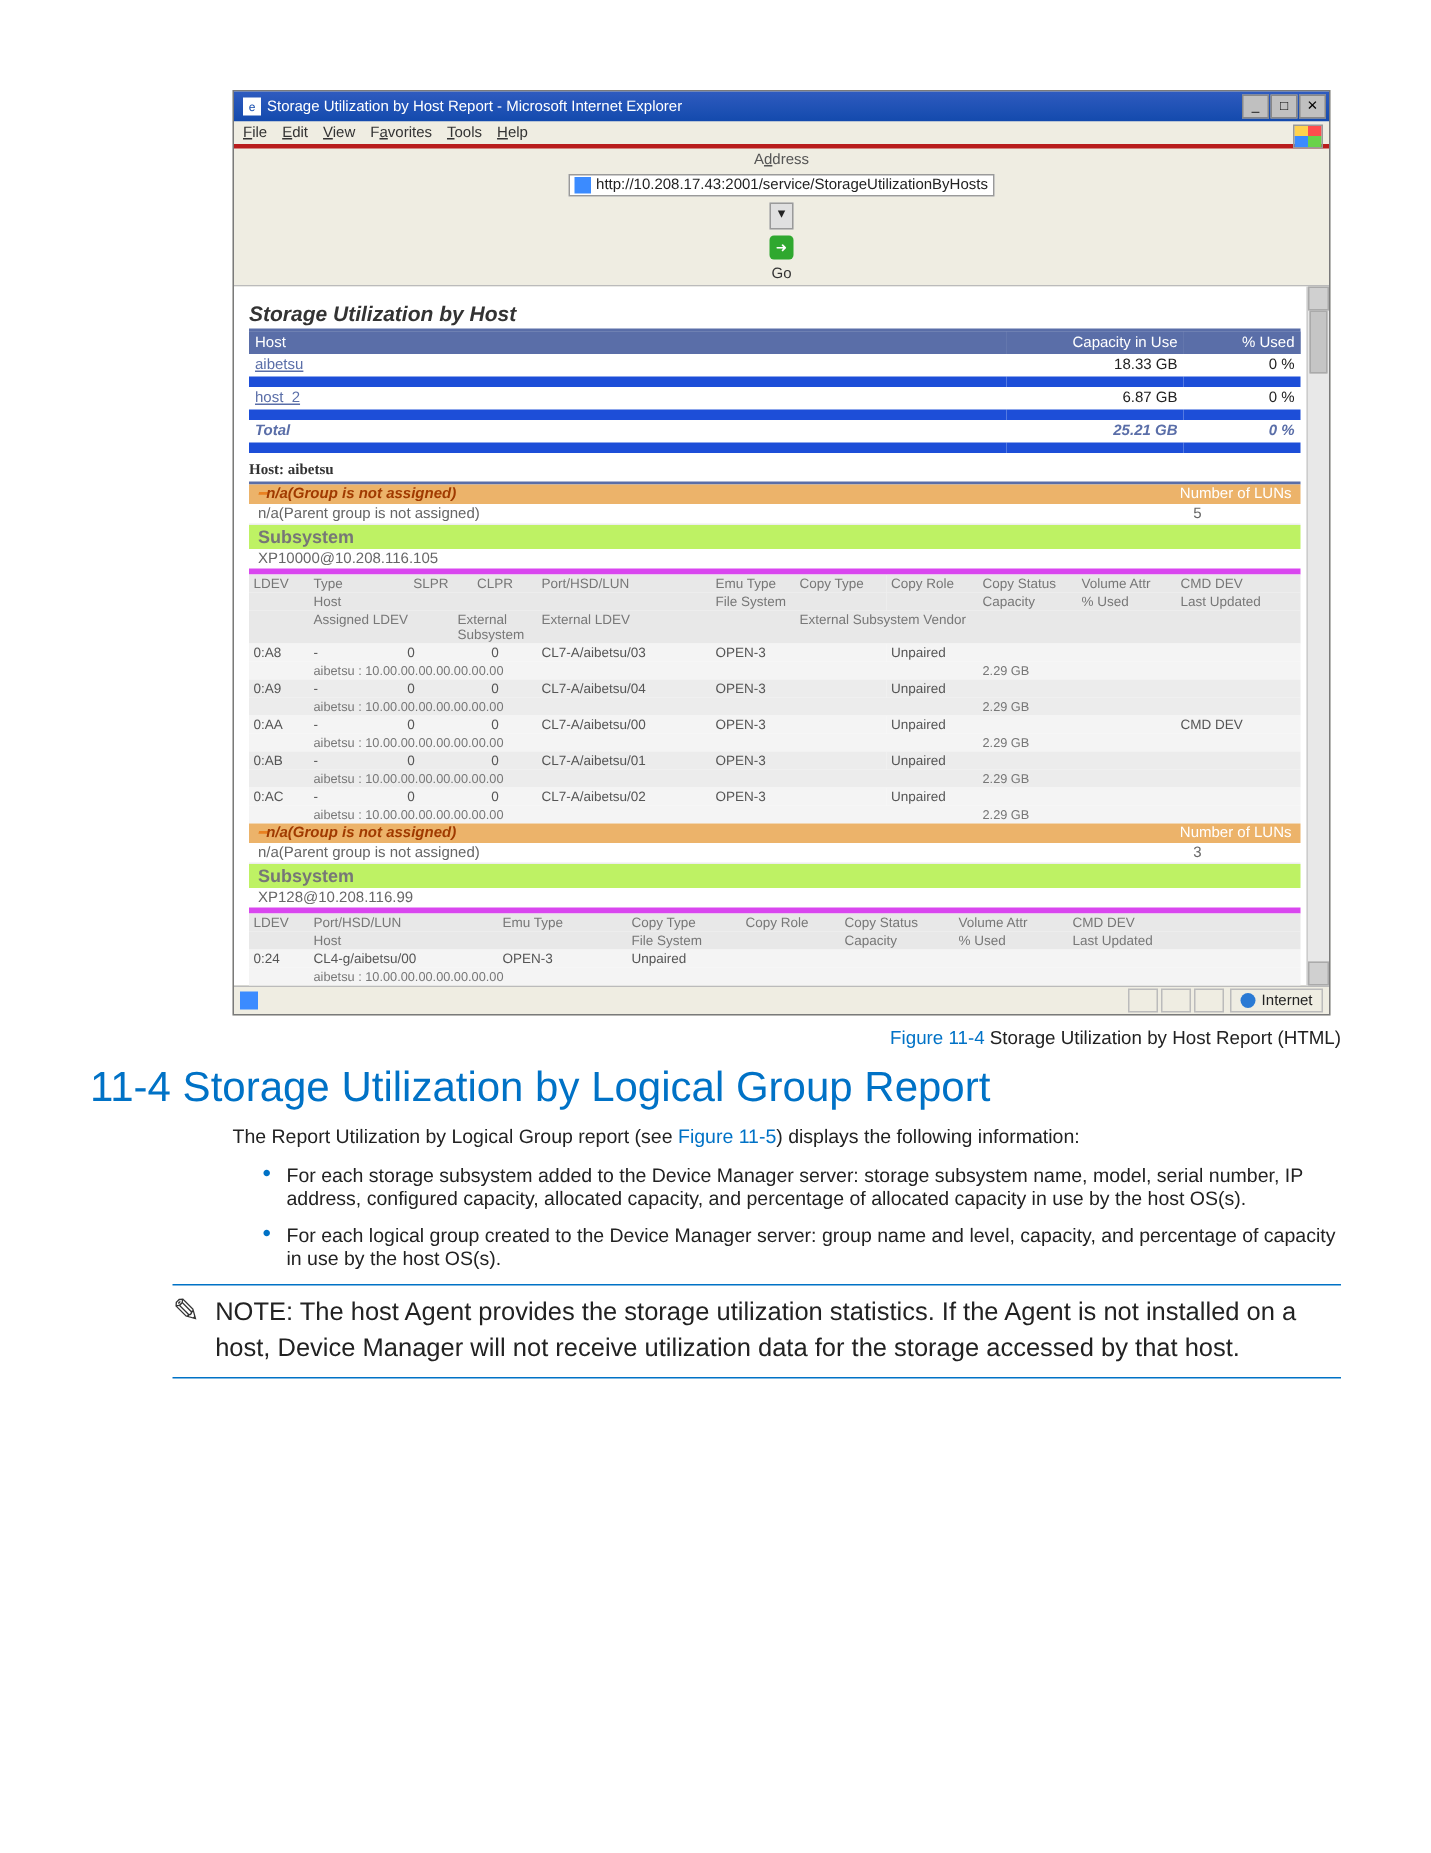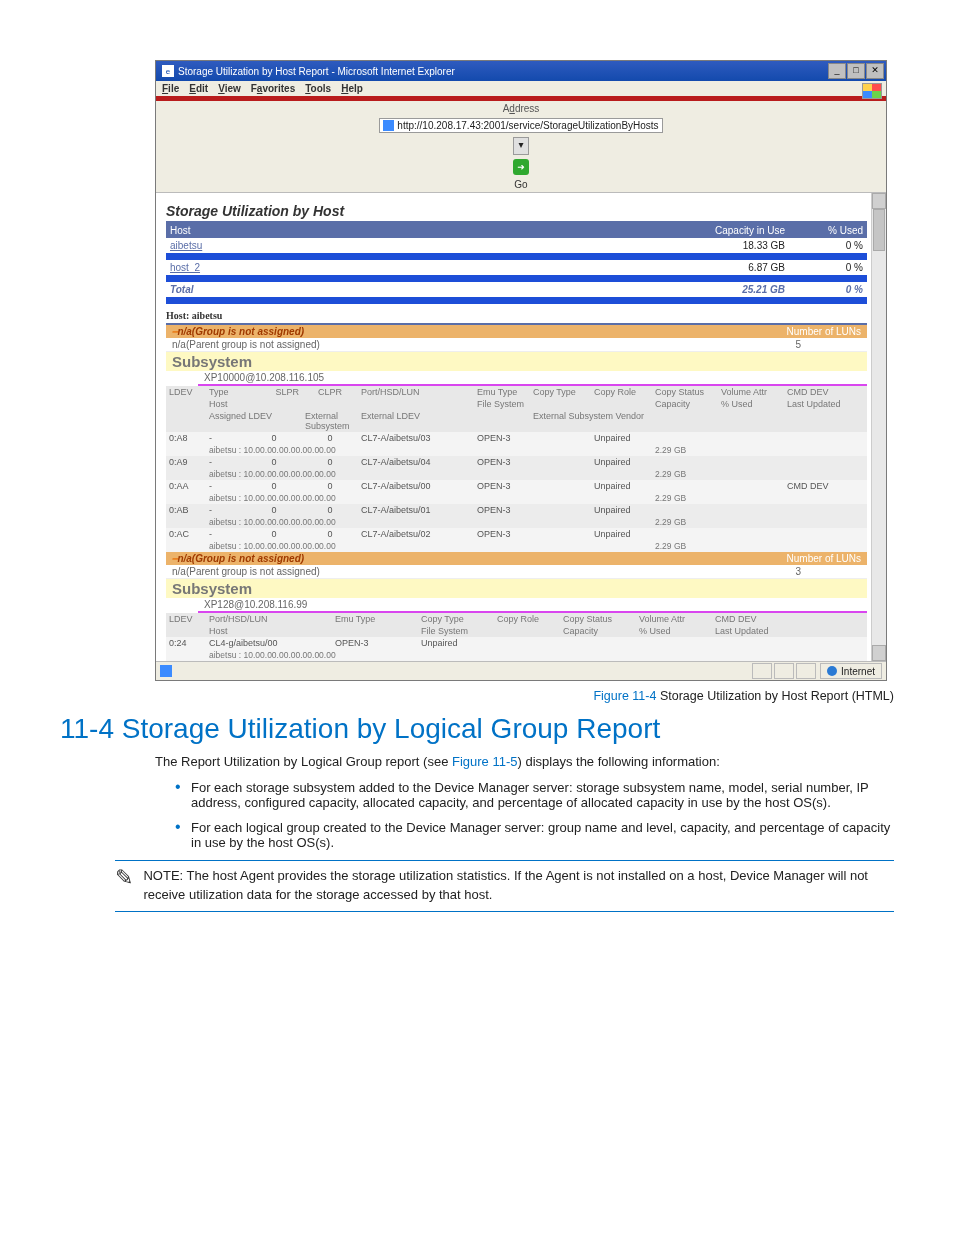--- a/index.html
+++ b/index.html
@@ -35,22 +35,21 @@
   }
   .winbtns { display:flex; gap:1px; }
   .winbtn {
     width: 16px; height: 14px; background: #c0c0c0; border:1px solid #888; font-size:9px; line-height:12px; text-align:center; color:#000;
   }
   .menubar {
     background: #efede2;
     padding: 2px 6px;
     display:flex; gap:10px;
     position:relative;
-    border-bottom: 5px solid #b91c1c;
-    font-weight: bold;
+    border-bottom: 3px solid #b91c1c;
   }
   .menubar span { color:#333; }
   .menubar span u { text-decoration: underline; }
   .winflag {
     position:absolute; right:4px; top:2px; width:18px; height:14px;
     background: conic-gradient(#ff4d4d 0 90deg,#6ad24a 0 180deg,#3b8bff 0 270deg,#ffd24d 0 360deg);
     border:1px solid #999;
   }
   .addrbar {
     display:flex; align-items:center; gap:4px;
@@ -82,22 +81,22 @@
   .sumtbl th { background:#5a6ea8; color:#fff; font-weight:normal; text-align:left; padding:2px 4px;}
   .sumtbl th.r { text-align:right;}
   .sumtbl td { padding:2px 4px; border-bottom:7px solid #1d4ed8;}
   .sumtbl td.r { text-align:right;}
   .sumtbl a { color:#5a6ea8; text-decoration:underline;}
   .sumtbl .total td { font-weight:bold; font-style:italic; color:#5a6ea8;}
   .host-head { font-weight:bold; padding:6px 0 2px 0; font-family: "Trebuchet MS"; color:#333;}
   .grprow { background:#ecb36a; color:#a03a00; font-style:italic; font-weight:bold; display:flex; justify-content:space-between; padding:1px 6px; font-size:10px;}
   .grprow .numlbl { color:#fff; font-weight:normal; font-style:normal;}
   .parentrow { color:#666; font-size:10px; padding:1px 6px; border-bottom:1px solid #eee; display:flex; justify-content:space-between;}
-  .subsyshead { background:#fef9c3; font-size:15px; padding:1px 6px; color:#777; font-weight:bold;}
-  .subsysval { font-size:10px; padding:1px 6px; color:#666; border-bottom:2px solid #d946ef;margin-left:32px;}
+  .subsyshead { background:#bef264; font-size:12px; padding:1px 6px; color:#777; font-weight:bold;}
+  .subsysval { font-size:10px; padding:1px 6px; color:#666; border-bottom:4px solid #d946ef;}
   .ldevhead { background:#e8e8e8; font-size:9px; color:#777;}
   .ldevtbl { width:100%; border-collapse:collapse; font-size:9px; color:#555;}
   .ldevtbl td { padding:1px 3px; vertical-align:top;}
   .ldevtbl .row-a { background:#f4f4f4;}
   .ldevtbl .row-b { background:#ececec;}
   .ldevtbl .sub td { font-size:8.5px; color:#777;}
   .statusbar {
     display:flex; justify-content:space-between; align-items:center;
     background:#efede2; border-top:1px solid #bbb; padding:1px 4px;
   }
@@ -115,21 +114,21 @@
   }
   .bodytext { margin-left:95px; line-height:1.45; font-size:13px;}
   ul.bullets { margin:8px 0 8px 115px; padding:0;}
   ul.bullets li { margin:0 0 10px 0; list-style:none; position:relative; padding-left:16px;}
   ul.bullets li:before { content:"•"; color:#0072c6; position:absolute; left:0; font-size:16px; line-height:14px;}
   .notewrap {
     display:flex; gap:10px; margin:6px 0 0 55px; align-items:flex-start;
     border-top:1px solid #0072c6; border-bottom:1px solid #0072c6; padding:6px 0;
   }
   .noteicon { font-size:22px; color:#333; margin-top:-2px;}
-  .notetxt { flex:1; font-size:13px; line-height:1.45;}
+  .notetxt { flex:1; font-size:17px; line-height:1.45;}
   .notetxt .nl { color:#222;}
   a.intext { color:#0072c6; text-decoration:none;}
   .footer { text-align:right; margin-top:380px; font-size:12.5px; padding-right:10px;}
   .dotline { color:#e98121; font-size:9px;}
 </style>
 </head>
 <body>
 
 <div class="page">
 

